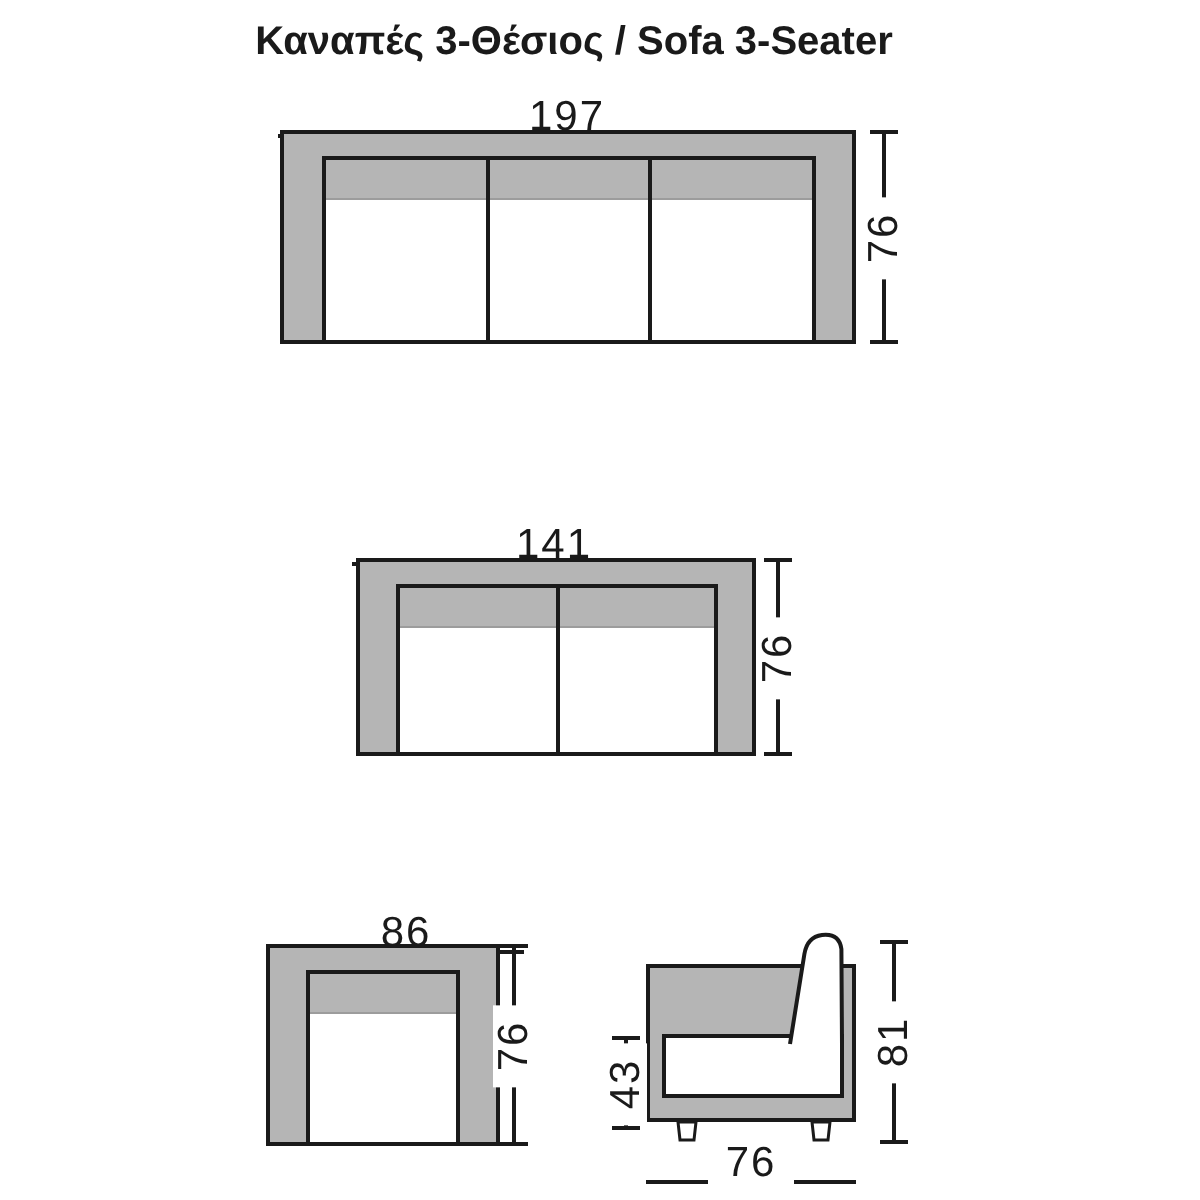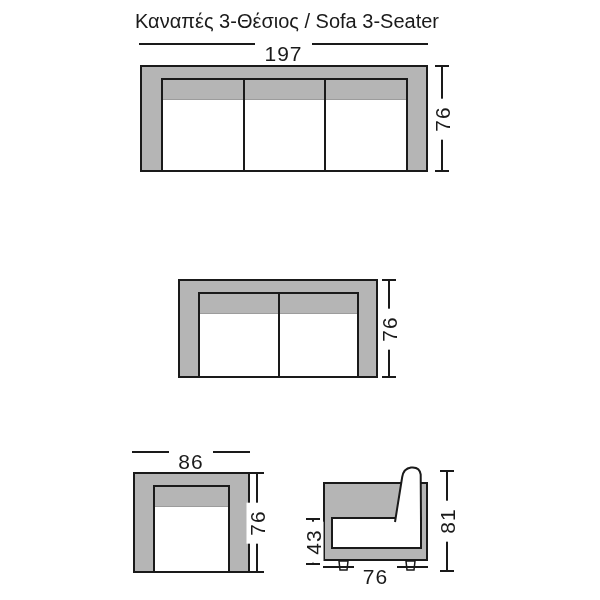--- a/index.html
+++ b/index.html
@@ -5,21 +5,21 @@
   html,body { margin:0; padding:0; background:#ffffff; }
   .stage {
     position:relative; width:600px; height:600px; background:#ffffff;
     font-family:"Liberation Sans", sans-serif; color:#1a1a1a; overflow:hidden;
   }
   .title {
     position:absolute; transform:translateX(-50%);
     font-size:20px; line-height:1.15; white-space:nowrap; color:#1a1a1a;
   }
   
-  .dimh { position:absolute; height:26px; display:flex; align-items:flex-start; }
+  .dimh { position:absolute; height:26px; display:flex; align-items:flex-end; }
   .dimh .seg { flex:1; height:2px; background:#1a1a1a; }
   .dimh .dim-label { padding:0 9px; font-size:21px; line-height:1; letter-spacing:1px; }
   
   .dimv { position:absolute; width:26px; }
   .dimv .vseg { position:absolute; left:50%; top:1px; bottom:1px; width:2px; transform:translateX(-50%); background:#1a1a1a; }
   .dimv .tick { position:absolute; left:50%; transform:translateX(-50%); width:14px; height:2px; background:#1a1a1a; }
   .dimv .tick.top { top:0; }
   .dimv .tick.bot { bottom:0; }
   .dimv .dim-label {
     position:absolute; left:50%; top:50%;
@@ -32,21 +32,21 @@
   .seatarea { position:absolute; background:#ffffff; border:2px solid #1a1a1a; border-bottom:none; box-sizing:border-box; }
   .backstrip { position:absolute; left:0; right:0; top:0; height:19px; background:#b5b5b5; border-bottom:1px solid #9c9c9c; }
   .divider { position:absolute; top:0; bottom:0; width:2px; background:#1a1a1a; }
   .sideview { position:absolute; }
 </style>
 </head>
 <body>
 
 <div class="stage">
 
-  <div class="title" style="left:287px; top:10px;">Καναπές 3-Θέσιος / Sofa 3-Seater</div>
+  <div class="title" style="left:287px; top:10px;font-weight:bold;">Καναπές 3-Θέσιος / Sofa 3-Seater</div>
 
   <div class="dimh" style="left:139px; top:43px; width:289px;">
     <div class="seg"></div>
     <div class="dim-label">197</div>
     <div class="seg"></div>
   </div>
 
   <div class="frame" style="left:140px; top:65px; width:288px; height:107px;">
     <div class="seatarea" style="left:19px; top:11px; width:247px; height:92px;">
       <div class="backstrip"></div>
@@ -56,37 +56,42 @@
   </div>
 
   <div class="dimv" style="left:429px; top:65px; height:107px;">
     <div class="tick top"></div>
     <div class="vseg"></div>
     <div class="tick bot"></div>
     <div class="dim-label">76</div>
   </div>
 
 
+  <div class="dimh" style="left:176px; top:257px; width:202px;">
+    <div class="seg"></div>
+    <div class="dim-label">141</div>
+    <div class="seg"></div>
+  </div>
 
   <div class="frame" style="left:178px; top:279px; width:200px; height:99px;">
     <div class="seatarea" style="left:18px; top:11px; width:161px; height:84px;">
       <div class="backstrip"></div>
       <div class="divider" style="left:78px;"></div>
     </div>
   </div>
 
   <div class="dimv" style="left:376px; top:279px; height:99px;">
     <div class="tick top"></div>
     <div class="vseg"></div>
     <div class="tick bot"></div>
     <div class="dim-label">76</div>
   </div>
 
 
-  <div class="dimh" style="left:132px; top:451px; width:118px;">
+  <div class="dimh" style="left:144px; top:451px; width:118px;">
     <div class="seg"></div>
     <div class="dim-label">86</div>
     <div class="seg"></div>
   </div>
 
   <div class="frame" style="left:133px; top:472px; width:117px; height:101px;">
     <div class="seatarea" style="left:18px; top:11px; width:77px; height:86px;">
       <div class="backstrip"></div>
     </div>
   </div>

